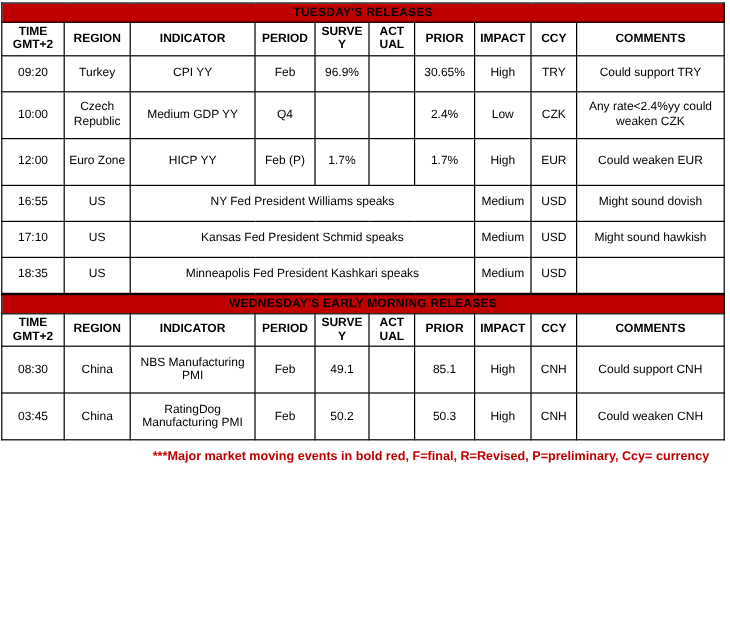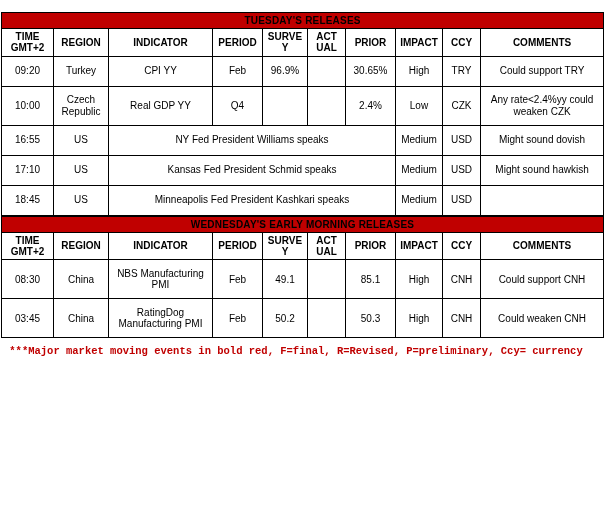--- a/index.html
+++ b/index.html
@@ -8,21 +8,21 @@
     background: #ffffff;
   }
   body {
     font-family: "Liberation Sans", sans-serif;
     width: 608px;
     height: 528px;
     overflow: hidden;
   }
   .wrap {
     width: 606px;
-    margin: 10px auto;
+    margin: 0 auto;
     padding: 2px 16px 0 0;
     box-sizing: border-box;
   }
   table.sched {
     border-collapse: collapse;
     width: 602px;
     margin: 0 auto;
     table-layout: fixed;
   }
   table.sched td, table.sched th {
@@ -50,26 +50,26 @@
     padding: 3px 1px;
     line-height: 1.1;
   }
   .row td {
     height: 25px;
   }
   .row.tall td {
     height: 34px;
   }
   .footer {
-    text-align: center;
+    text-align: right;
     font-size: 10.5px;
     font-weight: bold;
     color: #c00000;
     margin-top: 7px;
-    font-family: Liberation Mono, monospace;
+    font-family: Liberation Sans, sans-serif;
   }
 </style>
 </head>
 <body>
 
 <div class="wrap">
 
   <table class="sched">
     <colgroup>
       <col style="width:52px">
@@ -109,51 +109,63 @@
         <td></td>
         <td>30.65%</td>
         <td>High</td>
         <td>TRY</td>
         <td>Could support TRY</td>
       </tr>
 
       <tr class="row tall">
         <td>10:00</td>
         <td>Czech Republic</td>
-        <td>Real GDP YY</td>
+        <td>Medium GDP YY</td>
         <td>Q4</td>
         <td></td>
         <td></td>
         <td>2.4%</td>
         <td>Low</td>
         <td>CZK</td>
         <td>Any rate&lt;2.4%yy could weaken CZK</td>
       </tr>
 
+      <tr class="row tall">
+        <td>12:00</td>
+        <td>Euro Zone</td>
+        <td>HICP YY</td>
+        <td>Feb (P)</td>
+        <td>1.7%</td>
+        <td></td>
+        <td>1.7%</td>
+        <td>High</td>
+        <td>EUR</td>
+        <td>Could weaken EUR</td>
+      </tr>
 
       <tr class="row">
         <td>16:55</td>
         <td>US</td>
         <td colspan="5">NY Fed President Williams speaks</td>
         <td>Medium</td>
         <td>USD</td>
         <td>Might sound dovish</td>
       </tr>
 
       <tr class="row">
         <td>17:10</td>
         <td>US</td>
         <td colspan="5">Kansas Fed President Schmid speaks</td>
         <td>Medium</td>
         <td>USD</td>
         <td>Might sound hawkish</td>
       </tr>
 
       <tr class="row">
-        <td>18:45</td>
+        <td>18:35</td>
         <td>US</td>
         <td colspan="5">Minneapolis Fed President Kashkari speaks</td>
         <td>Medium</td>
         <td>USD</td>
         <td></td>
       </tr>
 
     </tbody>
   </table>
 

